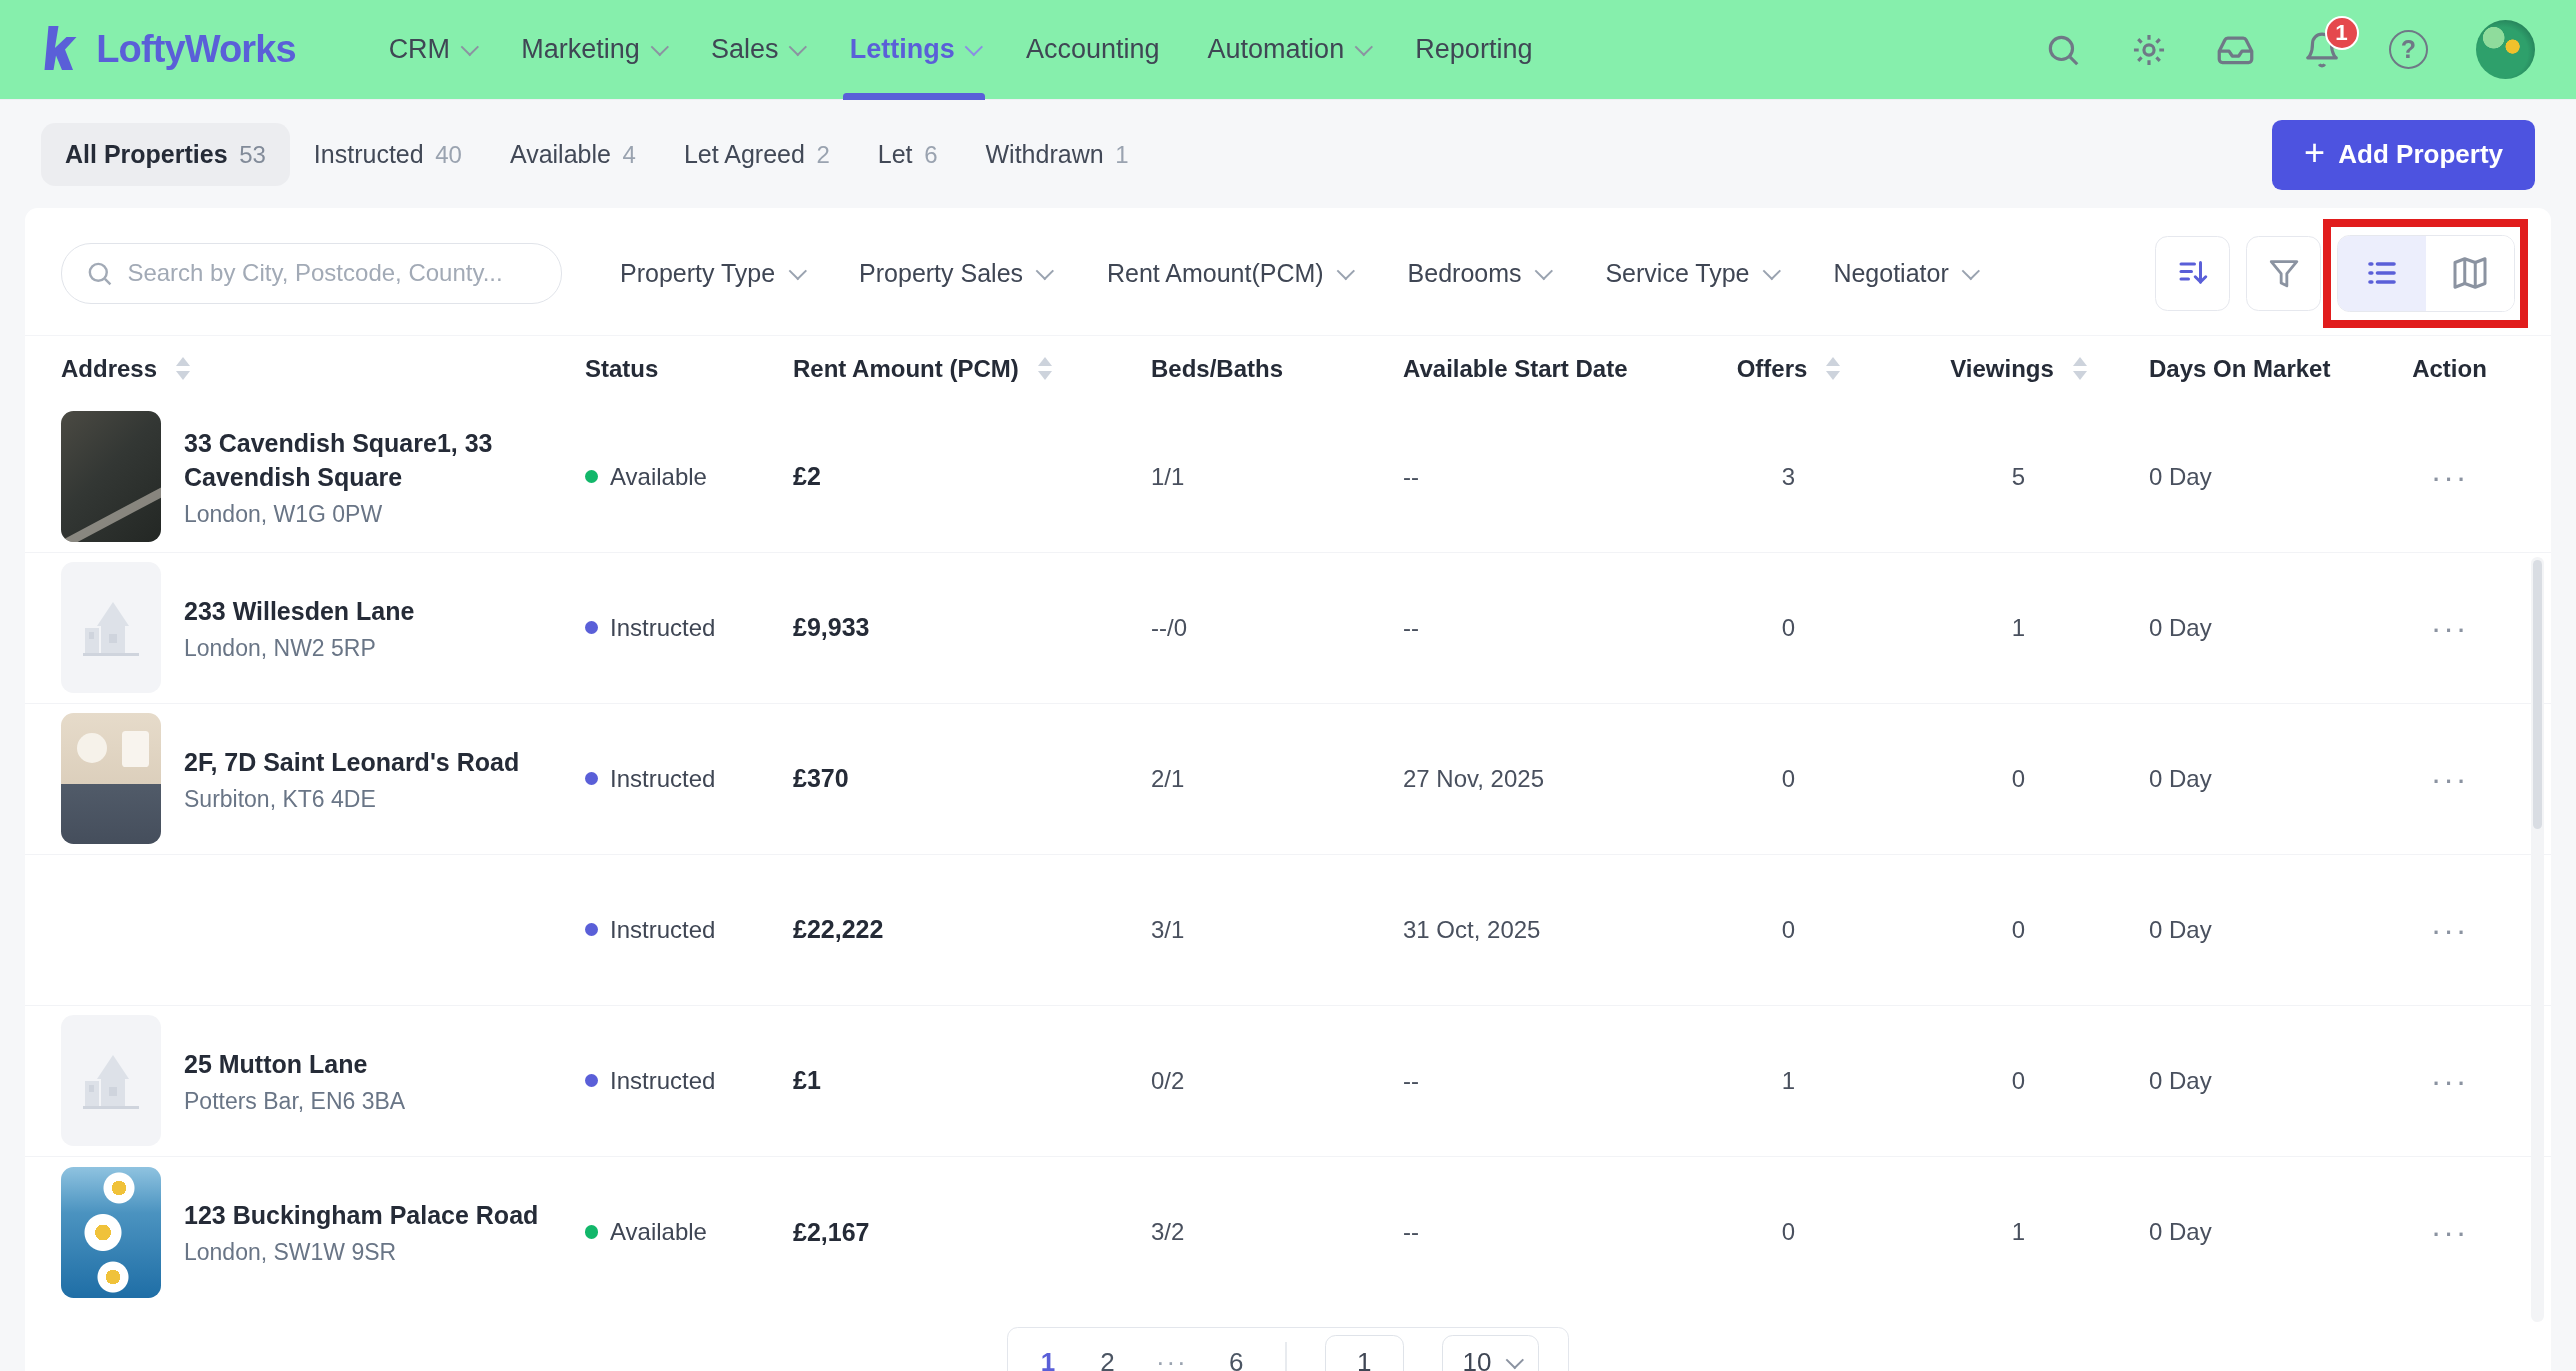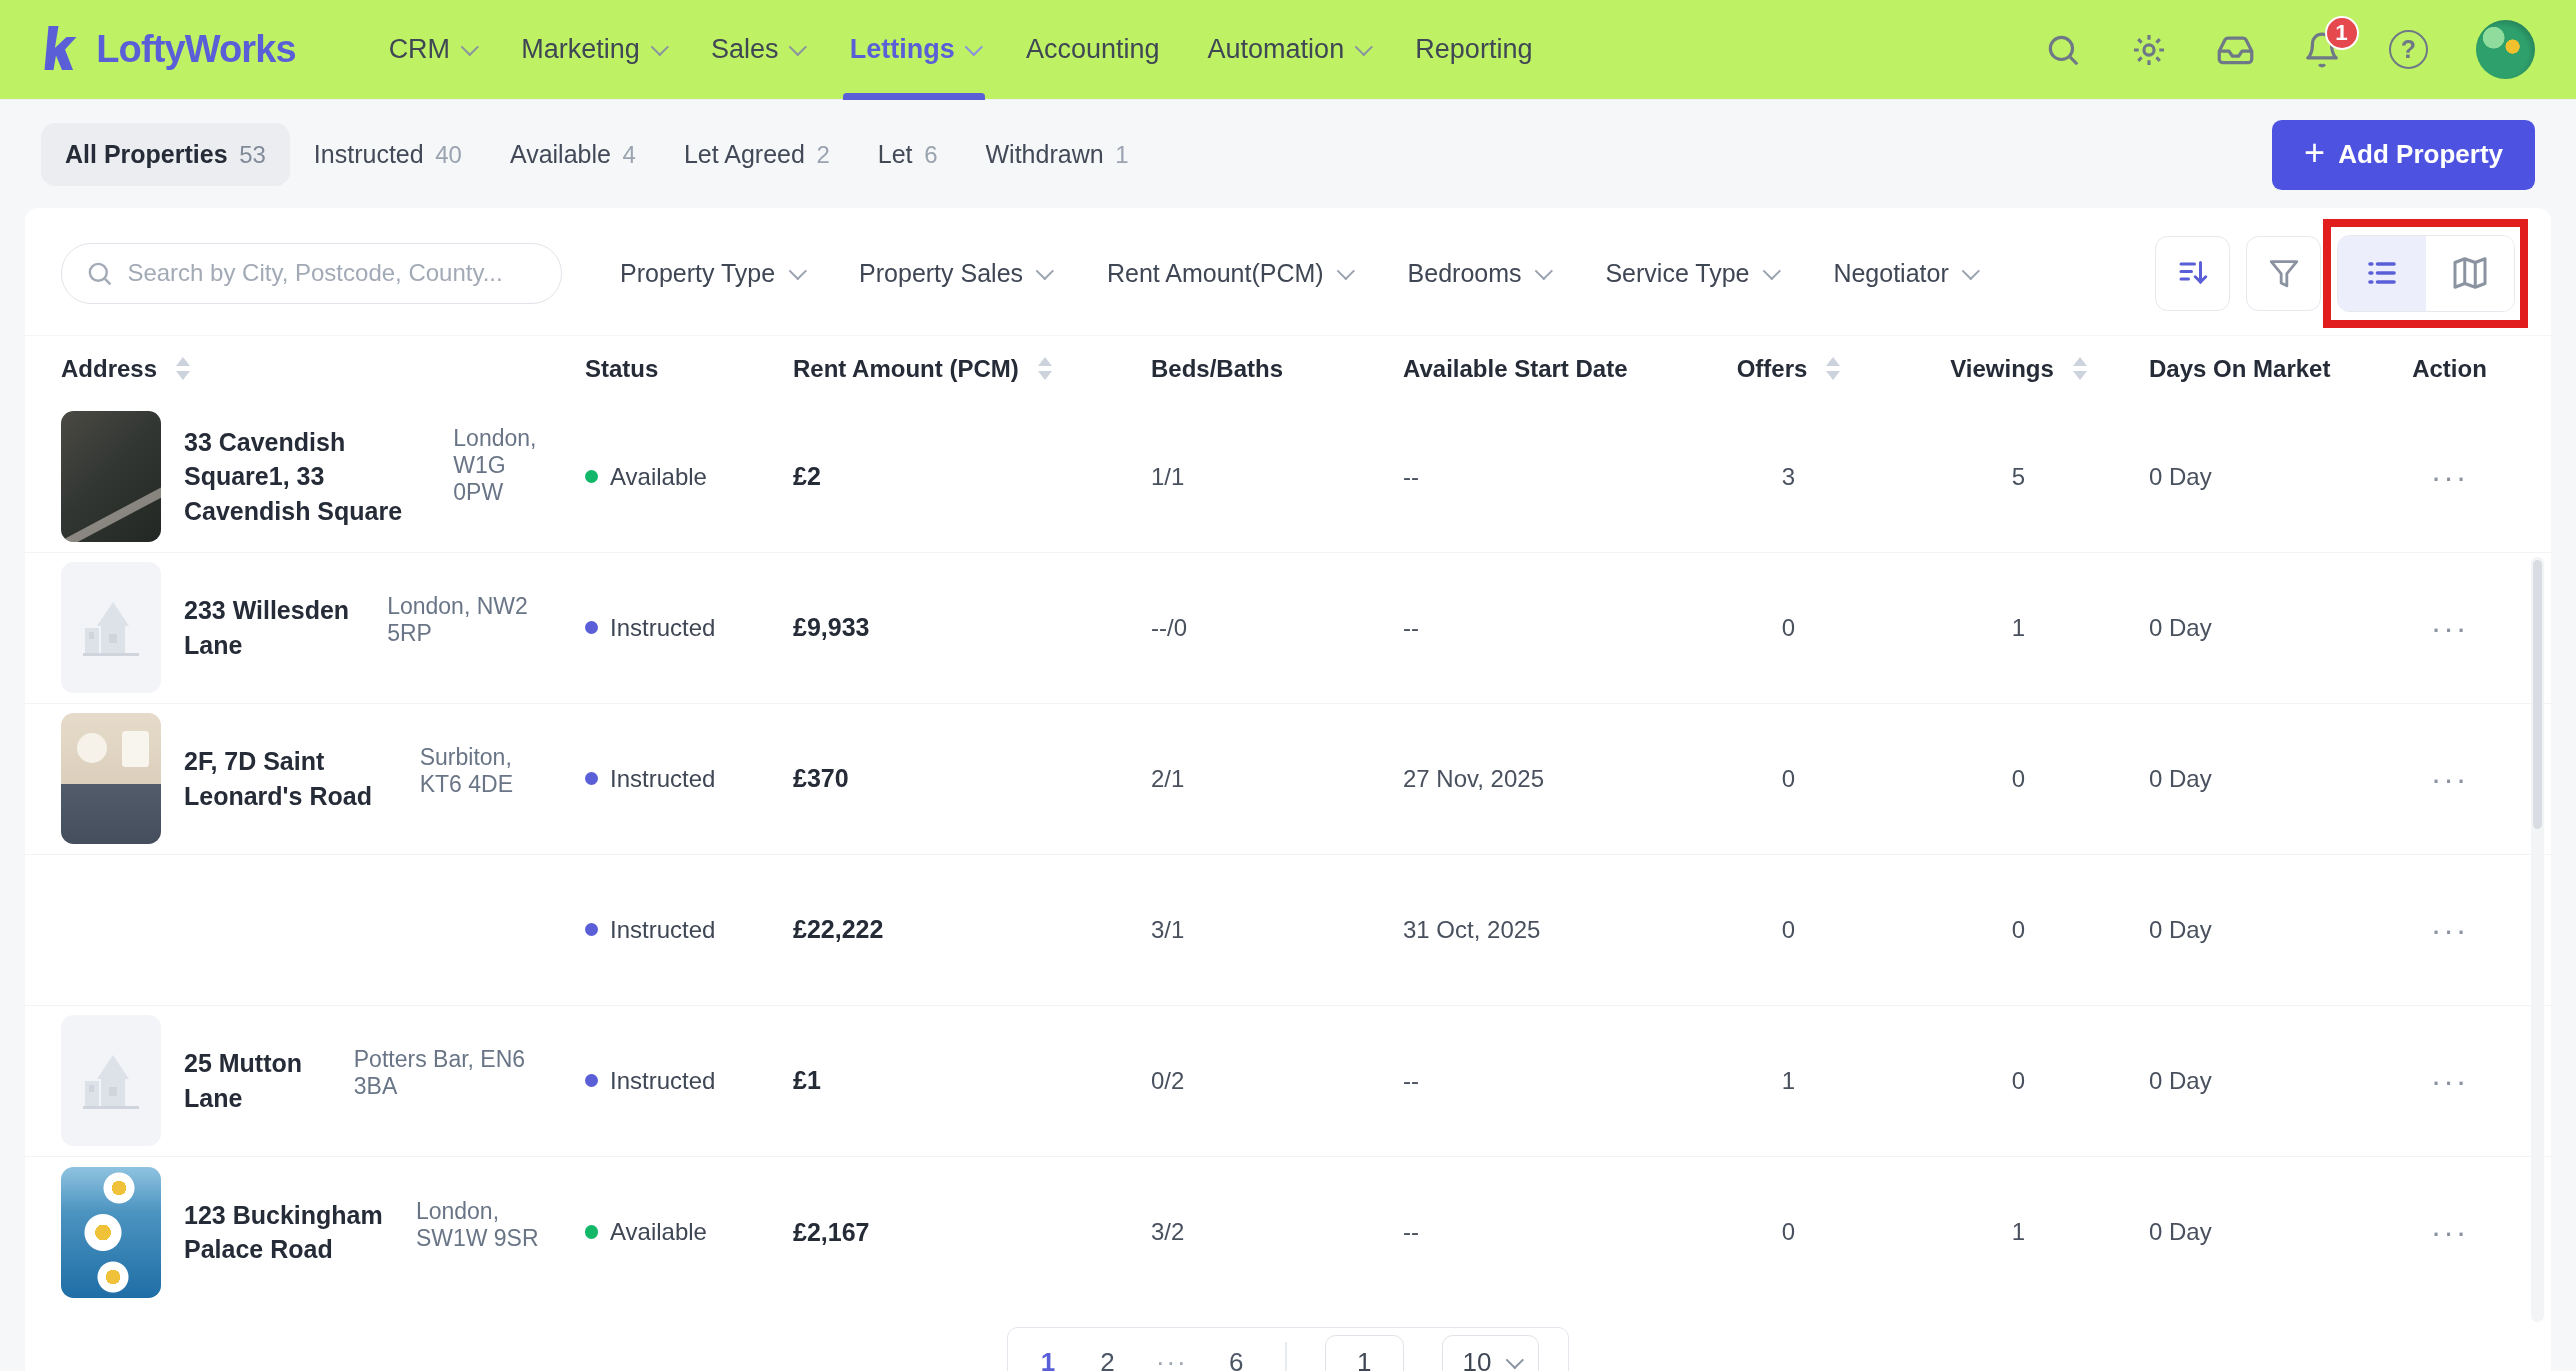--- a/index.html
+++ b/index.html
@@ -4,21 +4,21 @@
 <style>
   * { margin:0; padding:0; box-sizing:border-box; }
   html,body { width:2576px; height:1371px; }
   body {
     background:#f6f7f9;
     font-family:"Liberation Sans","DejaVu Sans",sans-serif;
     color:#252b37;
     overflow:hidden;
   }
   
-  .topnav { height:100px; background:#bef264; display:flex; align-items:center; padding:0 41px; border-bottom:1.8px solid #eef0f3; }
+  .topnav { height:100px; background:#86efac; display:flex; align-items:center; padding:0 41px; border-bottom:1.8px solid #eef0f3; }
   .brand { display:flex; align-items:center; gap:14.3px; margin-right:93px; cursor:pointer; }
   .brand-text { font-size:38px; font-weight:700; color:#5a5fd8; letter-spacing:-0.9px; }
   .nav-items { display:flex; gap:48px; height:100px; align-items:center; }
   .nav-item { position:relative; height:100px; display:flex; align-items:center; gap:10.7px; font-size:27px; font-weight:500; color:#3f4654; cursor:pointer; white-space:nowrap; }
   .nav-item.active { color:#5a5fd8; font-weight:600; }
   .nav-item.active::after { content:""; position:absolute; left:-7.2px; right:-7.2px; bottom:0; height:6.3px; background:#5a5fd8; border-radius:3.6px 3.6px 0 0; }
   .chev { width:12.5px; height:12.5px; border-right:2.7px solid #8b93a1; border-bottom:2.7px solid #8b93a1; transform:rotate(45deg) translateY(-3.6px); display:inline-block; }
   .nav-item.active .chev { border-color:#8b8ee3; }
   .nav-right { margin-left:auto; display:flex; align-items:center; gap:48px; }
   .icon-btn { position:relative; display:flex; align-items:center; justify-content:center; cursor:pointer; }
@@ -74,21 +74,21 @@
   .thumb--placeholder { background:#f3f4f7; }
   .thumb--bath { background:linear-gradient(180deg,#e6dbca 0%,#dccfbc 54%,#515b69 54%,#454e5c 100%); position:relative; }
   .thumb--bath::before { content:""; position:absolute; top:19.7px; left:16px; width:30px; height:30px; border-radius:50%; background:#f6f2ea; }
   .thumb--bath::after { content:""; position:absolute; top:18px; right:12.5px; width:27px; height:36px; background:#f8f4ee; border-radius:3.6px; }
   .thumb--kitchen { background:linear-gradient(180deg,#efe8da 0%,#e7dcc7 42%,#96berg 0), linear-gradient(180deg,#efe8da 0%,#e7dcc7 42%,#9a6a38 42%,#7e5428 72%,#d9d2c2 72%,#e8e2d4 100%); }
   .thumb--daisies { background:
       radial-gradient(circle at 58% 16%, #f0c23a 0 7.2px, #ffffff 7.2px 15px, transparent 16px),
       radial-gradient(circle at 42% 50%, #f0c23a 0 8px, #ffffff 8px 18px, transparent 19px),
       radial-gradient(circle at 52% 84%, #f0c23a 0 7.2px, #ffffff 7.2px 15px, transparent 16px),
       linear-gradient(180deg,#8fc3e0 0%,#4b93c0 35%,#1f6ea6 100%); }
-  .addr-text { display:flex; flex-direction:row; gap:6.3px; max-width:367px; }
+  .addr-text { display:flex; flex-direction:column; gap:6.3px; max-width:367px; }
   .addr-title { font-size:25px; font-weight:700; color:#252b37; line-height:1.38; }
   .addr-loc { font-size:23px; color:#697586; }
   .status-cell { display:flex; align-items:center; gap:11.6px; font-size:24px; color:#3f4654; }
   .dot { width:13.4px; height:13.4px; border-radius:50%; flex:0 0 auto; }
   .rent { font-size:25px; font-weight:700; color:#252b37; }
   .cellv { font-size:24px; color:#49505e; }
   .cellv.center { text-align:center; }
   .days { font-size:24px; color:#49505e; }
   .action-cell { text-align:center; font-size:32px; color:#8b93a1; letter-spacing:1.8px; cursor:pointer; line-height:0.5; }
   

